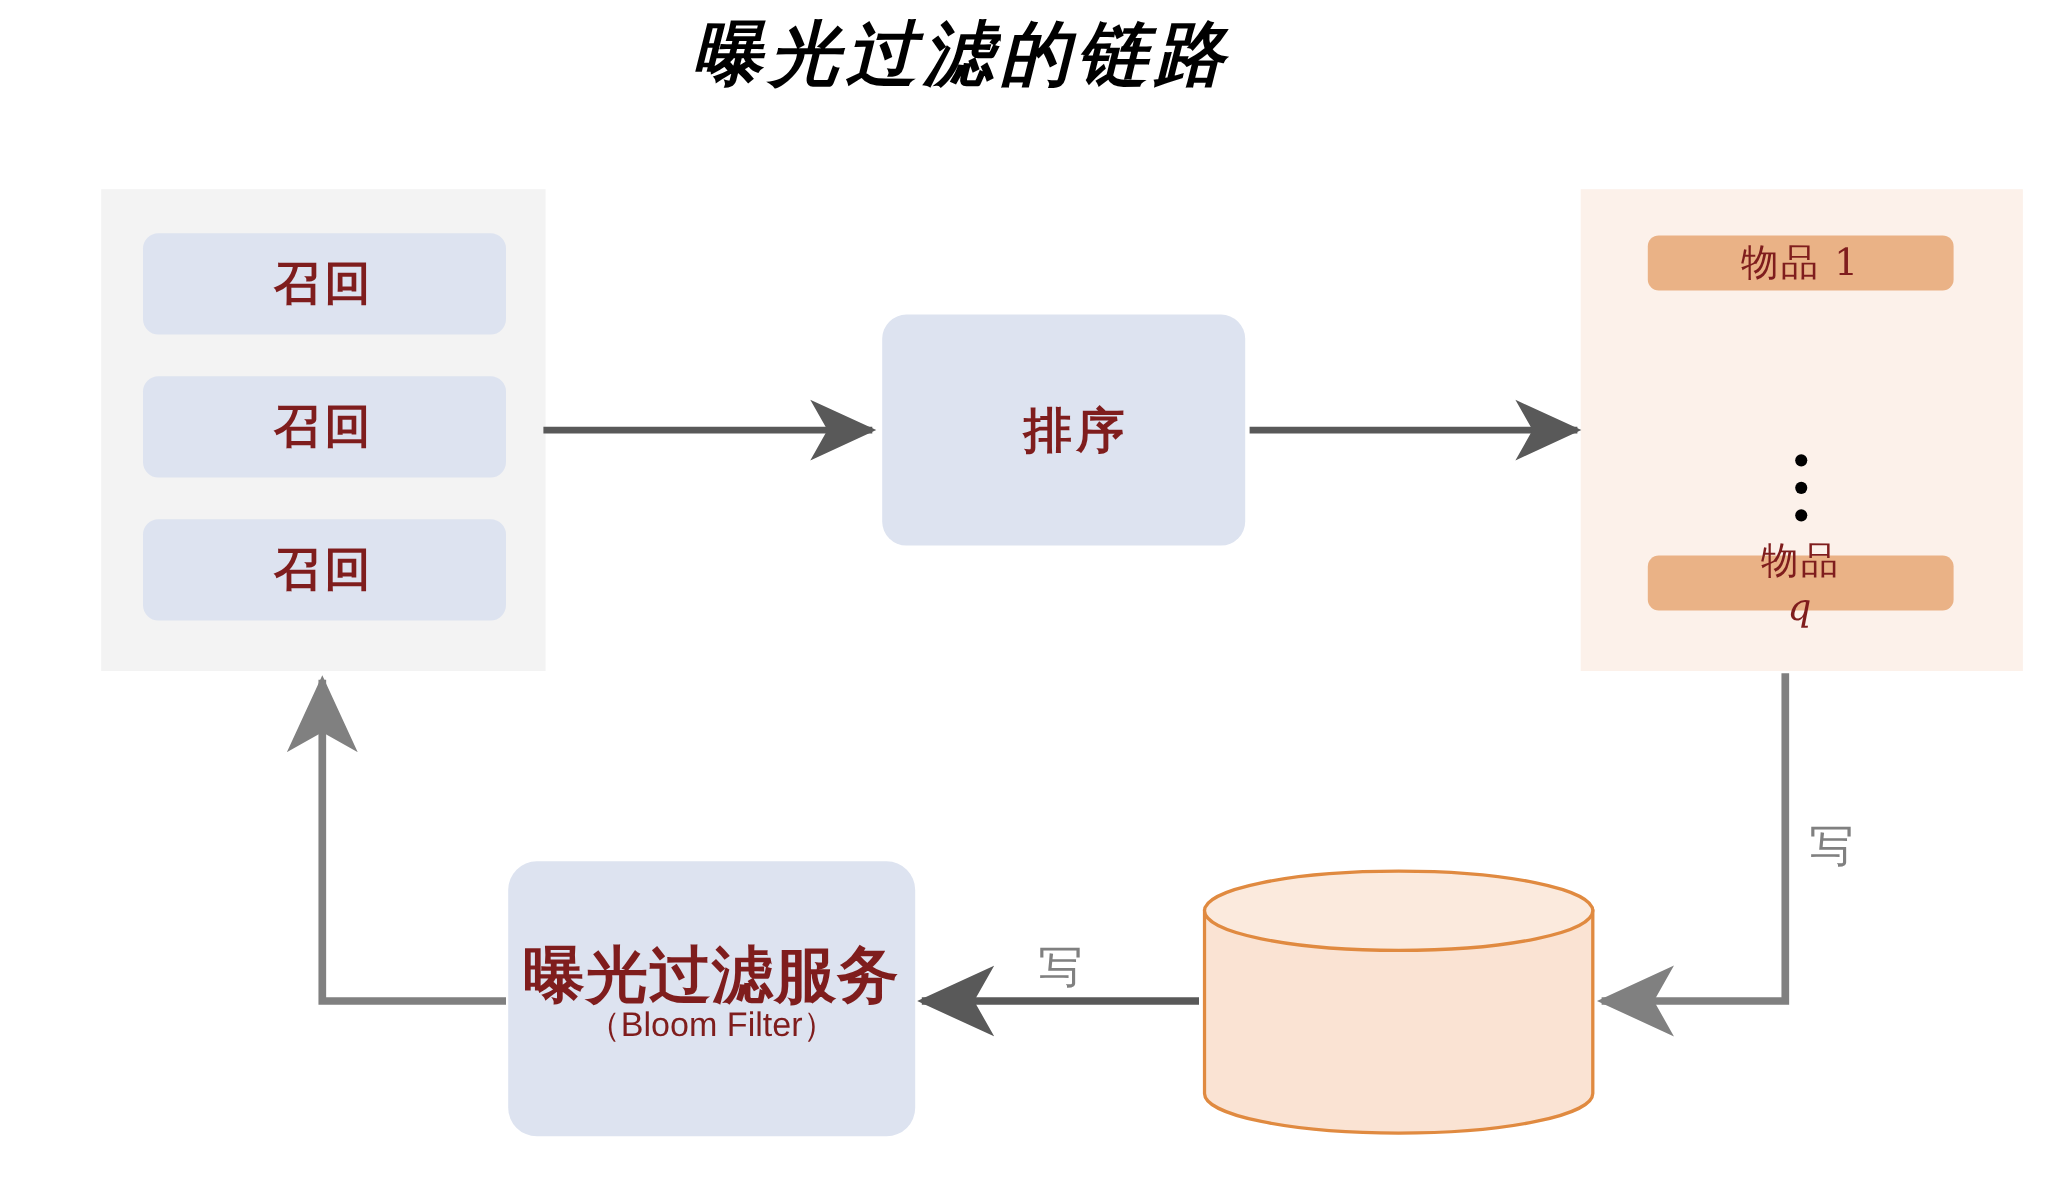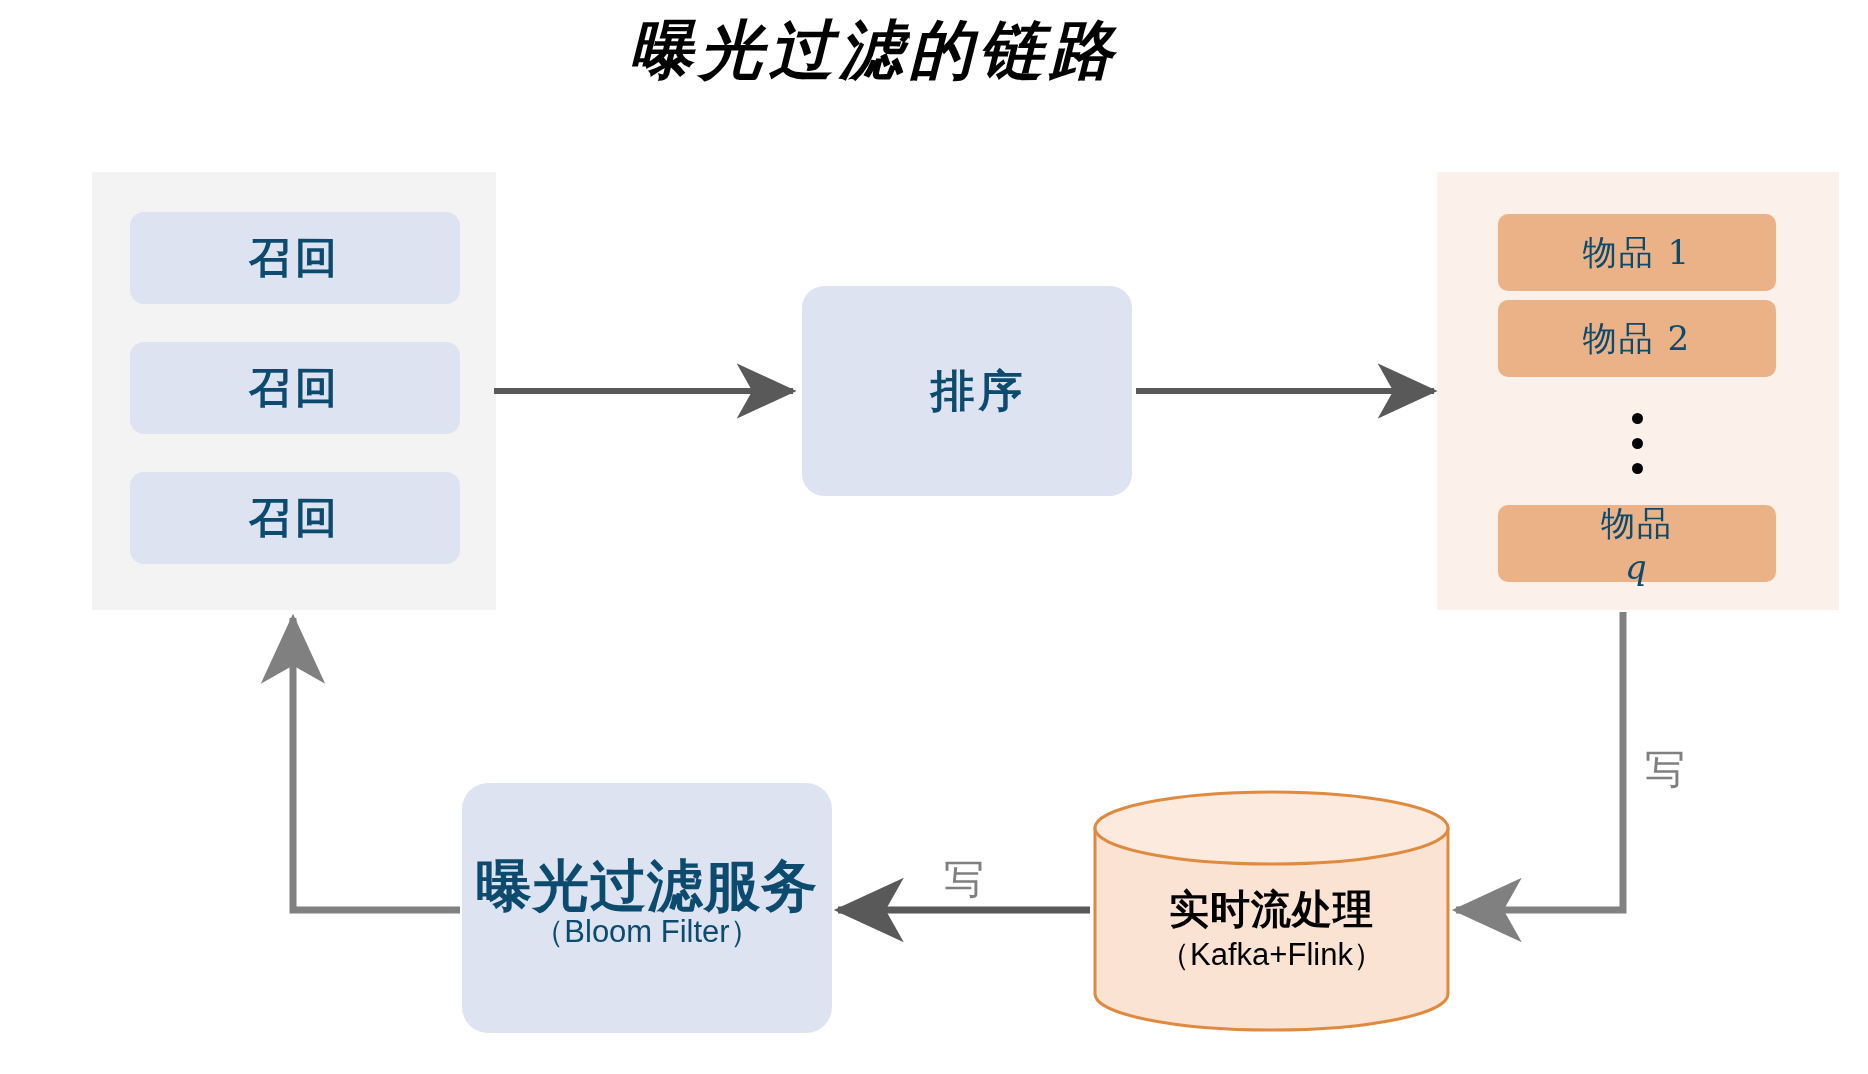--- a/index.html
+++ b/index.html
@@ -56,21 +56,21 @@
   }
 
   
   .node {
     position: absolute;
     box-sizing: border-box;
     display: flex;
     flex-direction: column;
     align-items: center;
     justify-content: center;
-    color: #0c4a6e;
+    color: #7f1d1d;
   }
   .recall-box {
     left: 130px;
     width: 330px;
     height: 92px;
     background: #dde3f0;
     border-radius: 14px;
     font-size: 42px;
     font-weight: bold;
     letter-spacing: 4px;
@@ -88,21 +88,21 @@
     border-radius: 22px;
     font-size: 44px;
     font-weight: bold;
     letter-spacing: 4px;
     padding-left: 23px;
   }
 
   .item-box {
     left: 1498px;
     width: 278px;
-    height: 77px;
+    height: 50px;
     background: #eab286;
     border-radius: 10px;
     font-size: 34px;
     letter-spacing: 2px;
     font-family: "DejaVu Serif", serif;
   }
   #item-box-1 { top: 214px; }
   #item-box-2 { top: 300px; }
   #item-box-q { top: 505px; }
   .item-q-var {
@@ -228,45 +228,40 @@
 
   <div class="panel" id="recall-panel"></div>
   <div class="node recall-box" id="recall-box-1">召回</div>
   <div class="node recall-box" id="recall-box-2">召回</div>
   <div class="node recall-box" id="recall-box-3">召回</div>
 
   <div class="node" id="rank-box">排序</div>
 
   <div class="panel" id="items-panel"></div>
   <div class="node item-box" id="item-box-1">物品 1</div>
-  <div class="node item-box" id="item-box-2">物品 2</div>
   <div id="items-ellipsis">
     <span class="dot"></span>
     <span class="dot"></span>
     <span class="dot"></span>
   </div>
   <div class="node item-box" id="item-box-q">
     <span>物品 </span>
       <span class="item-q-var">q</span>
   </div>
 
   <div class="node" id="bloom-box">
     <div class="line1">曝光过滤服务</div>
     <div class="line2">（Bloom Filter）</div>
   </div>
 
   <div id="stream-cylinder">
     <svg width="357" height="242" viewBox="0 0 357 242">
       <path d="M2,38 L2,204 A176,36 0 0 0 355,204 L355,38 Z" fill="#fae3d3" stroke="#e08a40" stroke-width="3"></path>
       <ellipse cx="178.5" cy="38" rx="176.5" ry="36" fill="#fbeadd" stroke="#e08a40" stroke-width="3"></ellipse>
     </svg>
-    <div class="cyl-label">
-      <div class="line1">实时流处理</div>
-      <div class="line2">（Kafka+Flink）</div>
-    </div>
   </div>
 
   <svg id="connectors" viewBox="0 0 1868 1074">
     <defs>
       <marker id="arrowDark" markerWidth="12" markerHeight="12" refX="9.4" refY="5" orient="auto" markerUnits="strokeWidth">
         <path d="M0,0.4 L10,5 L0,9.6 L2.6,5 Z" fill="#595959"></path>
       </marker>
       <marker id="arrowGray" markerWidth="12" markerHeight="12" refX="9.4" refY="5" orient="auto" markerUnits="strokeWidth">
         <path d="M0,0.4 L10,5 L0,9.6 L2.6,5 Z" fill="#808080"></path>
       </marker>

